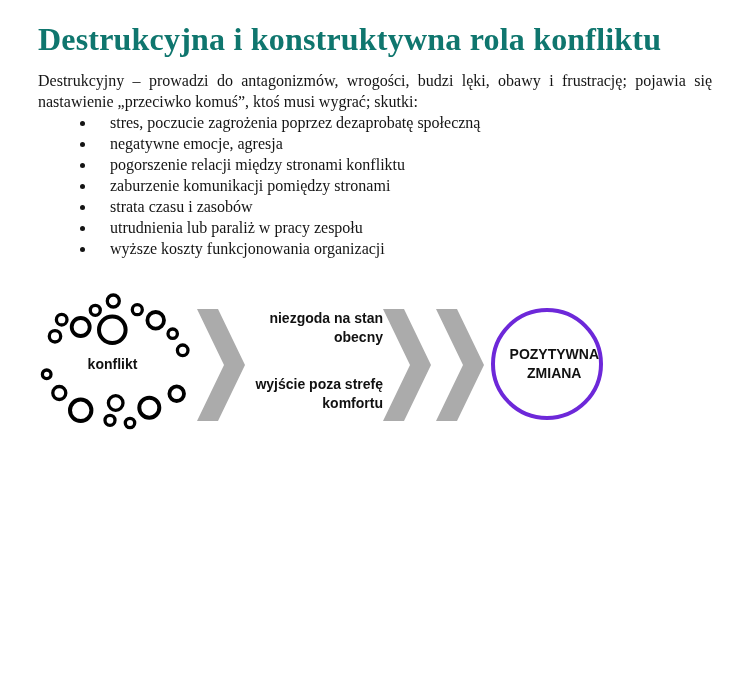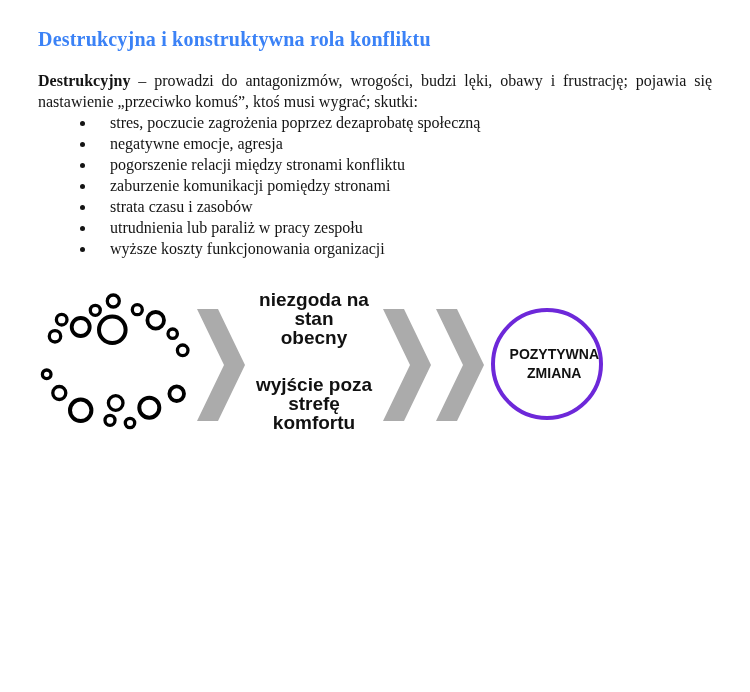--- a/index.html
+++ b/index.html
@@ -10,36 +10,36 @@
     overflow: hidden;
     color: #141414;
     font-family: "Liberation Serif", "DejaVu Serif", serif;
     font-size: 16px;
     line-height: 21px;
   }
   .content {
     padding: 26px 38px 0 38px;
   }
   h1.doc-title {
-    font-size: 20px;
+    font-size: 32px;
     line-height: 27px;
     font-weight: bold;
     letter-spacing: 0.2px;
     margin: 0 0 17px 0;
-    color: #3b82f6;
+    color: #0f766e;
   }
   p.intro {
     text-align: justify;
     margin: 0 0 21px 0;
   }
   .section-head {
     text-align: justify;
     margin: 0;
   }
-  .section-head b { font-weight: bold; }
+  .section-head b { font-weight: normal; }
   ul.bullets {
     list-style: disc outside;
     margin: 0 0 25px 0;
     padding-left: 58px;
   }
   ul.bullets li {
     line-height: 21px;
     padding-left: 14px;
   }
   
@@ -67,23 +67,23 @@
     color: #111;
   }
   .chev {
     flex: none;
     margin-top: 8px;
   }
   .stage-text {
     flex: none;
     font-family: "Liberation Sans", "DejaVu Sans", sans-serif;
     font-weight: bold;
-    font-size: 19px;
+    font-size: 14px;
     line-height: 19px;
-    text-align: center;
+    text-align: right;
     white-space: pre-line;
     color: #111;
   }
   .stage-1 { width: 138px; }
   .stage-1 .part + .part { margin-top: 9px; }
   .stage-2 { width: 110px; margin-left: 10px; line-height: 23px; }
   .result-circle {
     flex: none;
     width: 112px;
     height: 112px;
@@ -146,20 +146,21 @@
         <circle cx="11.7" cy="89.3" r="4.3"></circle>
         <circle cx="24.3" cy="108" r="6.5"></circle>
         <circle cx="45.7" cy="125.3" r="10.7" stroke-width="4"></circle>
         <circle cx="80.7" cy="118" r="7.3"></circle>
         <circle cx="75" cy="135.3" r="5"></circle>
         <circle cx="95" cy="138" r="4.7"></circle>
         <circle cx="114.3" cy="122.7" r="10" stroke-width="4"></circle>
         <circle cx="141.7" cy="108.7" r="7.3" stroke-width="3.8"></circle>
       </g>
     </svg>
+    <div class="cluster-label">konflikt</div>
   </div>
 
   <svg class="chev" style="margin-left:7px" width="48" height="112" viewBox="0 0 48 112">
     <polygon points="0,0 21,0 48,56 21,112 0,112 27,56" fill="#ababab"></polygon>
   </svg>
 
   <div class="stage-text stage-1">
     <div class="part">niezgoda na stan
 obecny</div>
     <div class="part">wyjście poza strefę

